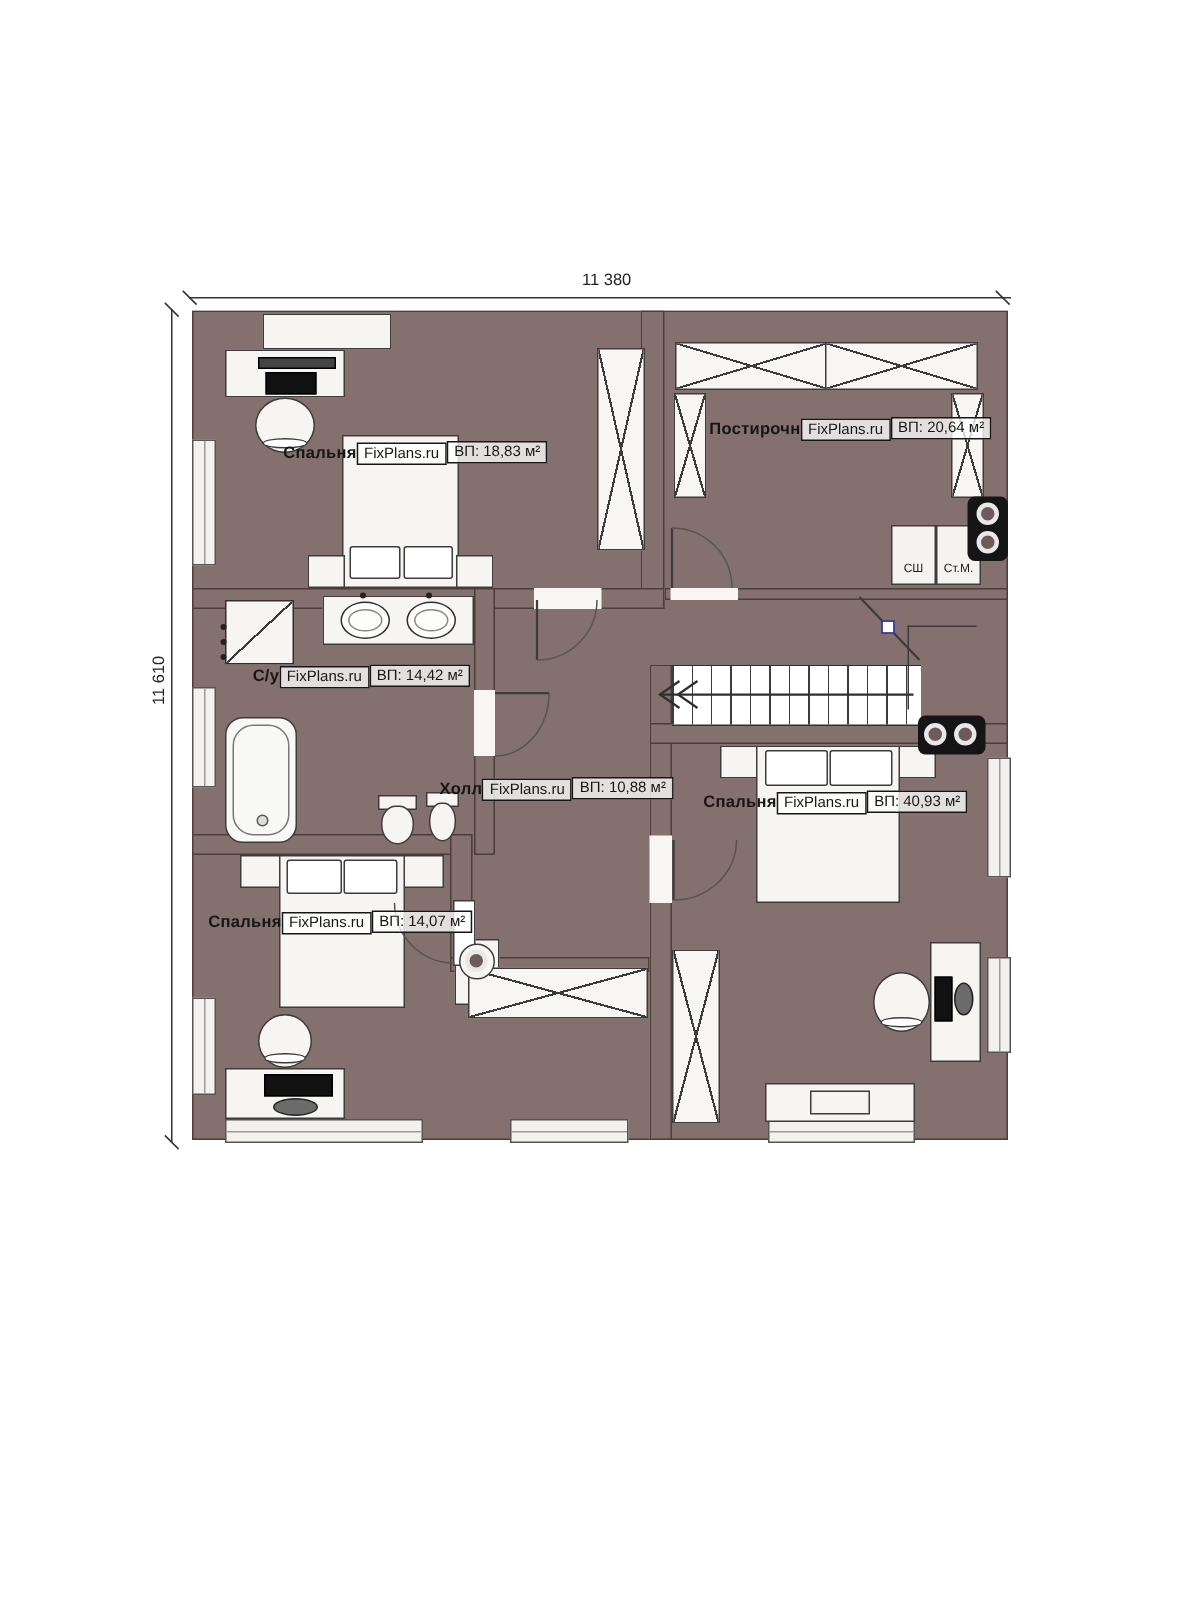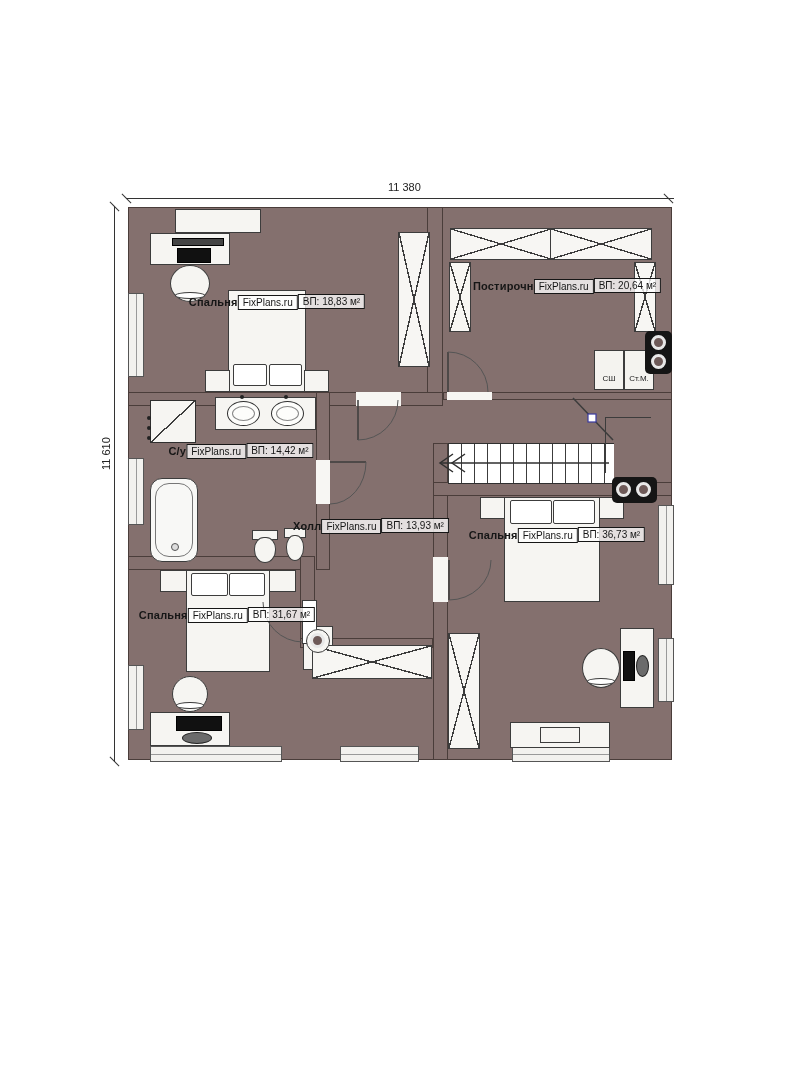--- a/index.html
+++ b/index.html
@@ -228,26 +228,26 @@
     <div class="room-box">ВП: 20,64 м²</div>
   </div>
   <div class="room-label" style="left:241px;top:444px;">
     <div class="room-title">С/у</div>
     <div class="room-box">FixPlans.ru</div>
     <div class="room-box">ВП: 14,42 м²</div>
   </div>
   <div class="room-label" style="left:371px;top:519px;">
     <div class="room-title">Холл</div>
     <div class="room-box">FixPlans.ru</div>
-    <div class="room-box">ВП: 13,93 м²</div>
+    <div class="room-box">ВП: 10,88 м²</div>
   </div>
   <div class="room-label" style="left:557px;top:528px;">
     <div class="room-title">Спальня</div>
     <div class="room-box">FixPlans.ru</div>
-    <div class="room-box">ВП: 36,73 м²</div>
+    <div class="room-box">ВП: 40,93 м²</div>
   </div>
   <div class="room-label" style="left:227px;top:608px;">
     <div class="room-title">Спальня</div>
     <div class="room-box">FixPlans.ru</div>
-    <div class="room-box">ВП: 31,67 м²</div>
+    <div class="room-box">ВП: 14,07 м²</div>
   </div>
 
 </div>
 
 </body></html>

